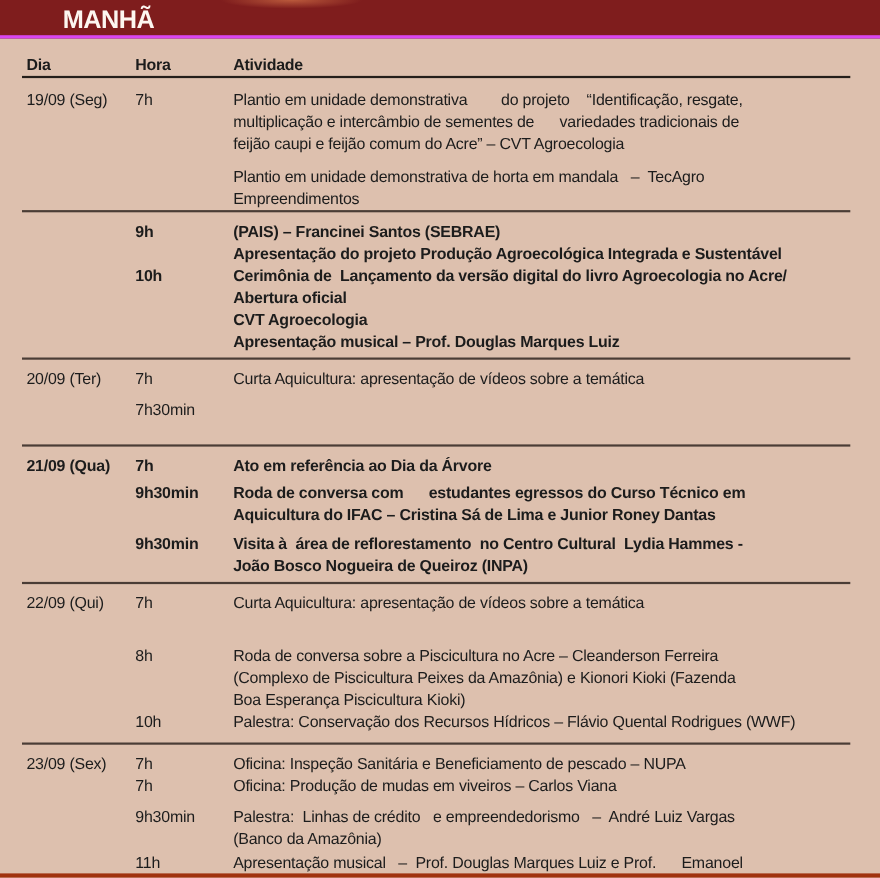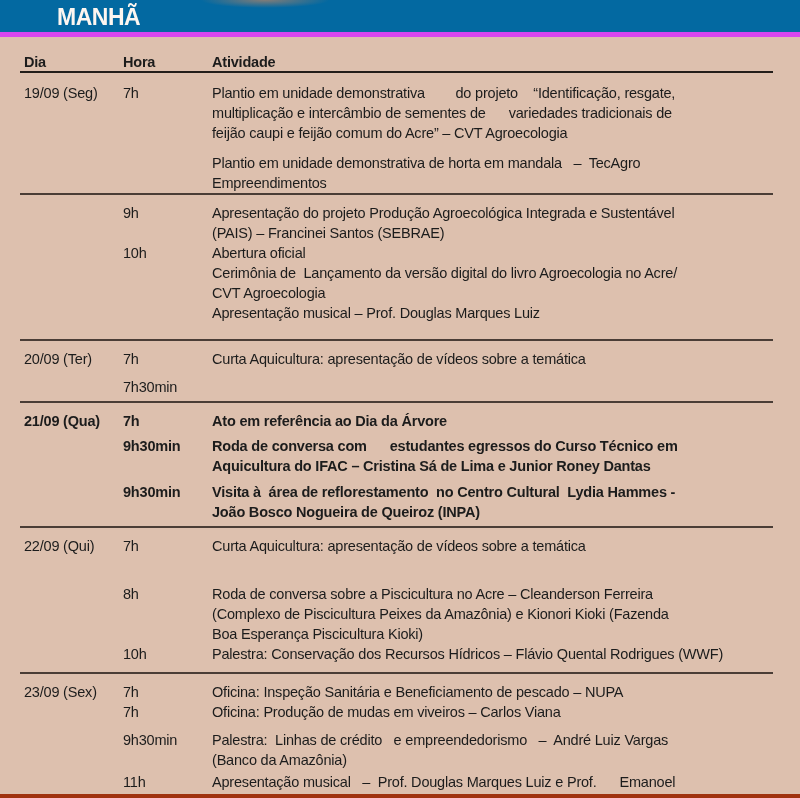--- a/index.html
+++ b/index.html
@@ -9,22 +9,22 @@
     background:#ddc0ae;
     font-family:"Liberation Sans","DejaVu Sans",sans-serif;
     color:#1c1c1c;
     font-size:14.5px;
     letter-spacing:-0.2px;
     overflow:hidden;
   }
   .topbar{
     position:relative;
     height:32px;
-    background:#0369a1;
-    border-bottom:5px solid #d946ef;
+    background:#7f1d1d;
+    border-bottom:3px solid #d946ef;
   }
   .topbar .gloss{
     position:absolute;left:200px;top:-8px;width:130px;height:16px;
     background:radial-gradient(ellipse at center, rgba(235,140,85,.55) 0%, rgba(235,140,85,0) 70%);
     border-radius:50%;
   }
   .topbar .title{
     position:absolute;left:57px;top:4px;
     color:#fdf6f0;font-weight:bold;font-size:23px;letter-spacing:-0.5px;
   }
@@ -32,22 +32,22 @@
   .c-day{width:123px;padding-left:24px;box-sizing:border-box;flex-shrink:0;line-height:20px;white-space:pre;}
   .c-time{width:89px;flex-shrink:0;line-height:20px;white-space:pre;}
   .c-act{flex:1;min-width:0;}
   .line{line-height:20px;white-space:pre;}
   .thead{padding-top:17px;font-weight:bold;}
   .thead .c-day,.thead .c-time,.thead .c-act{line-height:16px;}
   .hr{height:2px;background:#4a3d36;margin:0 27px 0 20px;}
   .hr-head{height:2px;background:#241e1a;margin:1px 27px 0 20px;}
   .sec{padding-top:8px;}
   .sec1{padding-top:10px;}
-  .sec2{padding-bottom:16px;}
-  .sec3{padding-bottom:4px;}
+  .sec2{padding-bottom:4px;font-weight:bold;}
+  .sec3{padding-bottom:21px;}
   .sec4{padding-bottom:4px;font-weight:bold;}
   .sec5{padding-bottom:8px;}
   .mt10{margin-top:10px;}
   .mt8{margin-top:8px;}
   .mt5{margin-top:5px;}
   .mt6{margin-top:6px;}
   .mt12{margin-top:28px;}
   .mt2{margin-top:2px;}
   .bottombar{
     position:absolute;left:0;bottom:0;width:800px;height:4px;
@@ -90,30 +90,30 @@
       </div>
     </div>
   </div>
   <div class="hr"></div>
 
   <div class="sec sec2">
     <div class="row">
       <span class="c-day"></span>
       <span class="c-time">9h</span>
       <div class="c-act">
+        <div class="line">(PAIS) – Francinei Santos (SEBRAE)</div>
         <div class="line">Apresentação do projeto Produção Agroecológica Integrada e Sustentável</div>
-        <div class="line">(PAIS) – Francinei Santos (SEBRAE)</div>
       </div>
     </div>
     <div class="row">
       <span class="c-day"></span>
       <span class="c-time">10h</span>
       <div class="c-act">
+        <div class="line">Cerimônia de  Lançamento da versão digital do livro Agroecologia no Acre/</div>
         <div class="line">Abertura oficial</div>
-        <div class="line">Cerimônia de  Lançamento da versão digital do livro Agroecologia no Acre/</div>
         <div class="line">CVT Agroecologia</div>
         <div class="line">Apresentação musical – Prof. Douglas Marques Luiz</div>
       </div>
     </div>
   </div>
   <div class="hr"></div>
 
   <div class="sec sec3">
     <div class="row">
       <span class="c-day">20/09 (Ter)</span>

